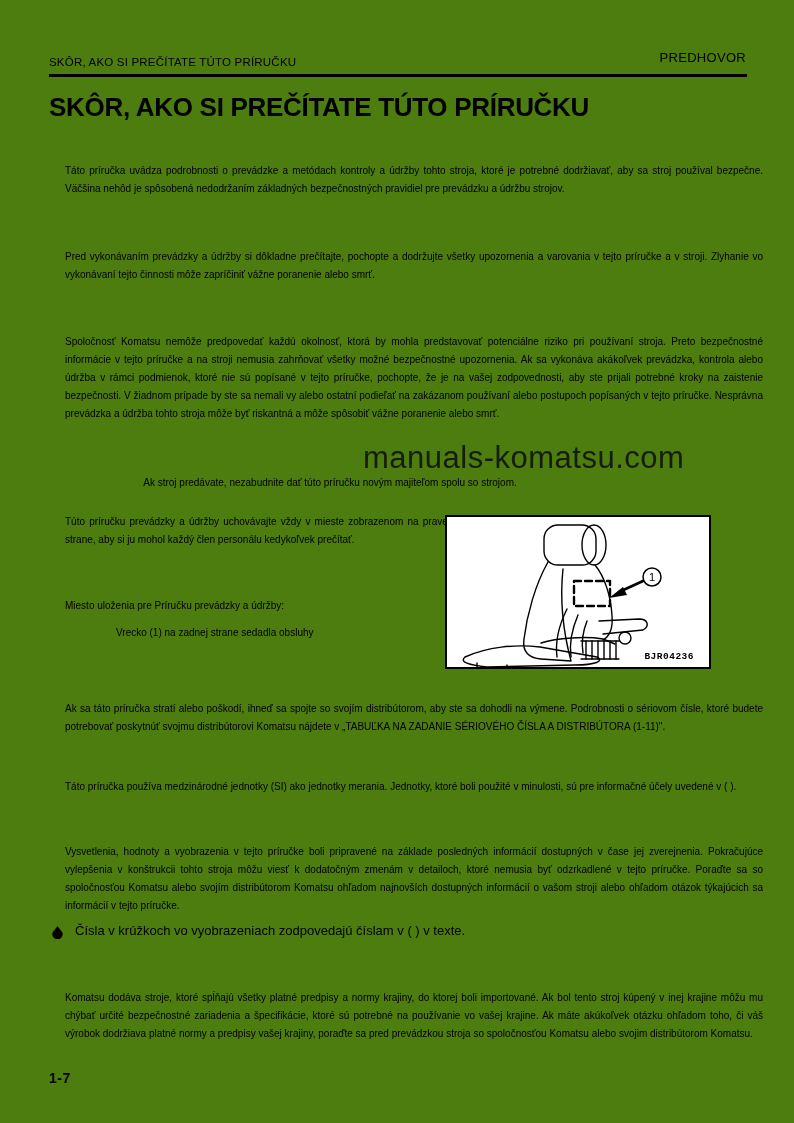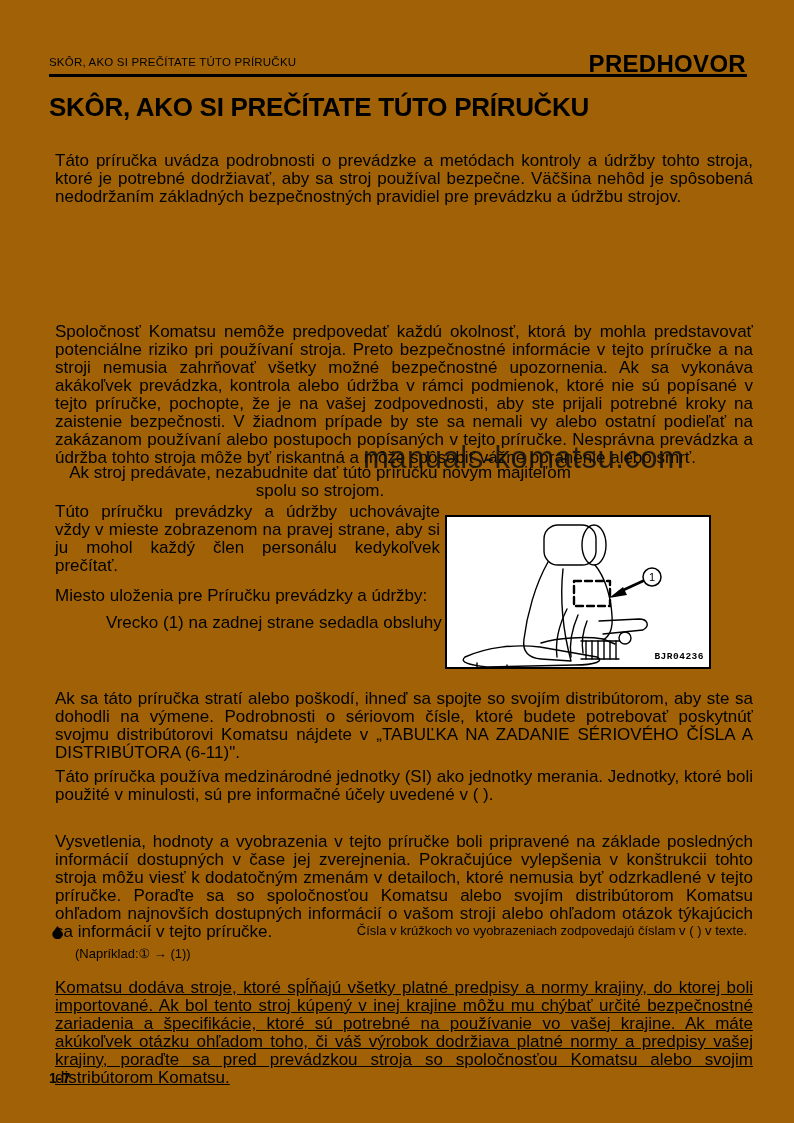--- a/index.html
+++ b/index.html
@@ -1,76 +1,76 @@
 <!DOCTYPE html>
 <html lang="sk"><head>
 <meta charset="utf-8">
 <style>
   html,body { margin:0; padding:0; background:#888; }
   .page {
     position:relative;
     width:794px; height:1123px;
     margin:0 auto;
-    background:#a16207;
+    background:#4d7c0f;
     color:#000;
     font-family:"Liberation Sans", sans-serif;
     overflow:hidden;
   }
   .abs { position:absolute; }
 
   
   .running-head-left {
     left:49px; top:56px;
     font-size:11.5px; letter-spacing:0.2px;
     white-space:nowrap;
   }
   .running-head-right {
     right:48px; top:50px;
-    font-size:24px; font-weight:bold; letter-spacing:0.3px;
+    font-size:13px; font-weight:normal; letter-spacing:0.3px;
     white-space:nowrap;
   }
   .head-rule {
     left:49px; top:74px; width:698px; height:3px;
     background:#000;
   }
 
   
   .page-title {
     left:49px; top:92px; width:700px;
     font-size:26px; font-weight:bold; letter-spacing:-0.3px;
     white-space:nowrap;
   }
 
   
   .body-par {
-    font-size:17px; line-height:18px;
+    font-size:10px; line-height:18px;
     text-align:justify; text-justify:inter-word;
-    margin:6px;
+    margin:16px;
   }
   .full { left:49px; width:698px; }
   .narrow { left:49px; width:385px; }
 
   .p-intro       { top:146px; }
   .p-warnings    { top:232px; }
   .p-liability   { top:317px; }
   .p-resale      { top:458px; width:530px; text-align:center; }
   .p-storage     { top:497px; }
   .storage-head  { top:581px; text-align:left; }
   .storage-loc   { left:100px; top:608px; text-align:left; }
   .p-replacement { top:684px; }
   .p-units       { top:762px; }
   .p-revisions   { top:827px; }
-  .p-compliance  { top:973px;text-decoration:underline; }
+  .p-compliance  { top:973px; }
 
   
   .bullet-row { left:49px; top:922px; width:698px; }
   .bullet-row .bullet-icon {
     position:absolute; left:3px; top:3px;
   }
-  .bullet-note    { margin:0 0 6px 26px; font-size:13px; line-height:17px; text-align:right; }
+  .bullet-note    { margin:0 0 16px 26px; font-size:13px; line-height:17px; text-align:left; }
   .bullet-example { margin:0 0 0 26px; font-size:13px; line-height:17px; text-align:left; }
 
   
   .watermark {
     left:363px; top:440px;
     font-size:31px; font-weight:normal;
     color:rgba(15,15,15,0.88);
     letter-spacing:0.5px;
     white-space:nowrap;
     z-index:5;
@@ -78,21 +78,21 @@
 
   
   .figure-box {
     left:445px; top:515px; width:266px; height:154px;
     border:2px solid #000;
     box-sizing:border-box;
     background:#fff;
     z-index:2;
   }
   .figure-code {
-    position:absolute; right:5px; bottom:5px;
+    position:absolute; right:15px; bottom:5px;
     font-size:9.5px; font-weight:bold; letter-spacing:0.5px;
     font-family:"Liberation Mono", monospace;
     text-align:center;
   }
 
   
   .footer-pageno {
     left:49px; top:1070px;
     font-size:14px; font-weight:bold; letter-spacing:0.5px;
   }
@@ -102,37 +102,37 @@
 
 <div class="page">
 
   <div class="abs running-head-left">SKÔR, AKO SI PREČÍTATE TÚTO PRÍRUČKU</div>
   <div class="abs running-head-right">PREDHOVOR</div>
   <div class="abs head-rule"></div>
 
   <h1 class="abs page-title" style="margin:0;">SKÔR, AKO SI PREČÍTATE TÚTO PRÍRUČKU</h1>
 
   <p class="abs body-par full p-intro">Táto príručka uvádza podrobnosti o prevádzke a metódach kontroly a údržby tohto stroja, ktoré je potrebné dodržiavať, aby sa stroj používal bezpečne. Väčšina nehôd je spôsobená nedodržaním základných bezpečnostných pravidiel pre prevádzku a údržbu strojov.</p>
+  <p class="abs body-par full p-warnings">Pred vykonávaním prevádzky a údržby si dôkladne prečítajte, pochopte a dodržujte všetky upozornenia a varovania v tejto príručke a v stroji. Zlyhanie vo vykonávaní tejto činnosti môže zapríčiniť vážne poranenie alebo smrť.</p>
   <p class="abs body-par full p-liability">Spoločnosť Komatsu nemôže predpovedať každú okolnosť, ktorá by mohla predstavovať potenciálne riziko pri používaní stroja. Preto bezpečnostné informácie v tejto príručke a na stroji nemusia zahrňovať všetky možné bezpečnostné upozornenia. Ak sa vykonáva akákoľvek prevádzka, kontrola alebo údržba v rámci podmienok, ktoré nie sú popísané v tejto príručke, pochopte, že je na vašej zodpovednosti, aby ste prijali potrebné kroky na zaistenie bezpečnosti. V žiadnom prípade by ste sa nemali vy alebo ostatní podieľať na zakázanom používaní alebo postupoch popísaných v tejto príručke. Nesprávna prevádzka a údržba tohto stroja môže byť riskantná a môže spôsobiť vážne poranenie alebo smrť.</p>
   <p class="abs body-par full p-resale">Ak stroj predávate, nezabudnite dať túto príručku novým majiteľom spolu so strojom.</p>
   <p class="abs body-par narrow storage-head">Miesto uloženia pre Príručku prevádzky a údržby:</p>
   <p class="abs body-par narrow p-storage">Túto príručku prevádzky a údržby uchovávajte vždy v mieste zobrazenom na pravej strane, aby si ju mohol každý člen personálu kedykoľvek prečítať.</p>
   <p class="abs body-par storage-loc">Vrecko (1) na zadnej strane sedadla obsluhy</p>
-  <p class="abs body-par full p-replacement">Ak sa táto príručka stratí alebo poškodí, ihneď sa spojte so svojím distribútorom, aby ste sa dohodli na výmene. Podrobnosti o sériovom čísle, ktoré budete potrebovať poskytnúť svojmu distribútorovi Komatsu nájdete v „TABUĽKA NA ZADANIE SÉRIOVÉHO ČÍSLA A DISTRIBÚTORA (6-11)".</p>
+  <p class="abs body-par full p-replacement">Ak sa táto príručka stratí alebo poškodí, ihneď sa spojte so svojím distribútorom, aby ste sa dohodli na výmene. Podrobnosti o sériovom čísle, ktoré budete potrebovať poskytnúť svojmu distribútorovi Komatsu nájdete v „TABUĽKA NA ZADANIE SÉRIOVÉHO ČÍSLA A DISTRIBÚTORA (1-11)".</p>
   <p class="abs body-par full p-units">Táto príručka používa medzinárodné jednotky (SI) ako jednotky merania. Jednotky, ktoré boli použité v minulosti, sú pre informačné účely uvedené v ( ).</p>
   <p class="abs body-par full p-revisions">Vysvetlenia, hodnoty a vyobrazenia v tejto príručke boli pripravené na základe posledných informácií dostupných v čase jej zverejnenia. Pokračujúce vylepšenia v konštrukcii tohto stroja môžu viesť k dodatočným zmenám v detailoch, ktoré nemusia byť odzrkadlené v tejto príručke. Poraďte sa so spoločnosťou Komatsu alebo svojím distribútorom Komatsu ohľadom najnovších dostupných informácií o vašom stroji alebo ohľadom otázok týkajúcich sa informácií v tejto príručke.</p>
 
   <div class="abs bullet-row">
     <span class="bullet-icon">
       <svg width="11" height="13" viewBox="0 0 11 13" aria-hidden="true">
         <path d="M5.5 0 L10.2 6.2 A5.1 5.1 0 1 1 0.8 6.2 Z" fill="#000"></path>
       </svg>
     </span>
     <p class="bullet-note">Čísla v krúžkoch vo vyobrazeniach zodpovedajú číslam v ( ) v texte.</p>
-    <p class="bullet-example">(Napríklad:① → (1))</p>
   </div>
 
   <p class="abs body-par full p-compliance">Komatsu dodáva stroje, ktoré spĺňajú všetky platné predpisy a normy krajiny, do ktorej boli importované. Ak bol tento stroj kúpený v inej krajine môžu mu chýbať určité bezpečnostné zariadenia a špecifikácie, ktoré sú potrebné na používanie vo vašej krajine. Ak máte akúkoľvek otázku ohľadom toho, či váš výrobok dodržiava platné normy a predpisy vašej krajiny, poraďte sa pred prevádzkou stroja so spoločnosťou Komatsu alebo svojim distribútorom Komatsu.</p>
 
   <div class="abs watermark">manuals-komatsu.com</div>
 
   <div class="abs figure-box">
     <svg width="262" height="150" viewBox="0 0 262 150" fill="none" stroke="#000" stroke-width="1.4" stroke-linecap="round" stroke-linejoin="round">
 
       <rect x="97" y="8" width="52" height="40" rx="14"></rect>

